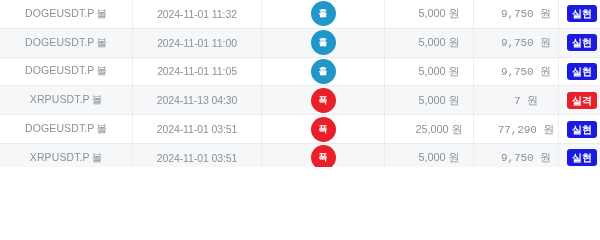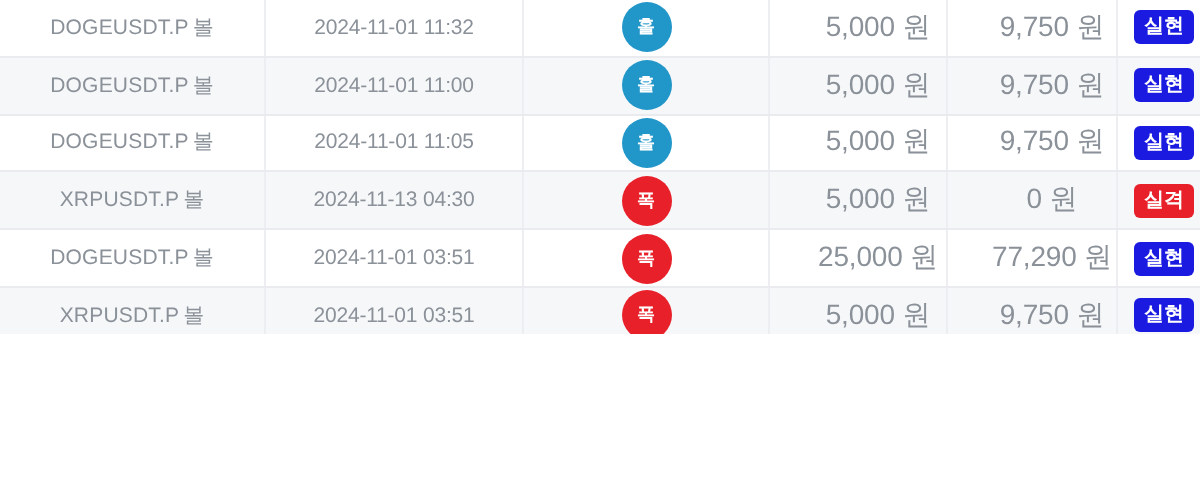--- a/index.html
+++ b/index.html
@@ -39,41 +39,41 @@
     overflow: visible;
     position: relative;
     height: 27.8px;
   }
   .cell:last-child { border-right: none; }
 
   .col-symbol  { width: 132px; text-align: center; }
   .col-time    { width: 128px; text-align: center; }
   .col-badge   { width: 122px; text-align: center; }
   .col-amount  { width: 88px;  text-align: center; }
-  .col-payout  { width: 84px;  text-align: center; }
+  .col-payout  { width: 84px;  text-align: center; font-family: Liberation Mono, monospace; }
   .col-action  { width: 46px;  text-align: center; }
 
   .symbol-text {
     color: #8b9199;
     font-size: 10.5px;
     letter-spacing: 0.1px;
   }
   .symbol-dir {
     color: #8b9199;
     font-size: 10.5px;
     margin-left: 2px;
   }
   .time-text {
     color: #8b9199;
     font-size: 10.5px;
     letter-spacing: -0.1px;
   }
   .money {
     color: #8b9199;
-    font-size: 14px;
+    font-size: 11px;
     letter-spacing: -0.1px;
     padding-left: 20px;
   }
 
   .badge-wrap {
     display: flex;
     align-items: center;
     justify-content: center;
     height: 27.8px;
   }
@@ -172,21 +172,21 @@
         </tr>
         <tr class="row even">
           <td class="cell col-symbol"><span class="symbol-text">XRPUSDT.P</span><span class="symbol-dir">볼</span></td>
           <td class="cell col-time"><span class="time-text">2024-11-13 04:30</span></td>
           <td class="cell col-badge">
             <div class="badge-wrap">
               <div class="badge lose">폭</div>
             </div>
           </td>
           <td class="cell col-amount"><span class="money">5,000 원</span></td>
-          <td class="cell col-payout"><span class="money">0 원</span></td>
+          <td class="cell col-payout"><span class="money">7 원</span></td>
           <td class="cell col-action">
             <div class="action-wrap">
               <button class="action-btn danger">실격</button>
             </div>
           </td>
         </tr>
         <tr class="row odd">
           <td class="cell col-symbol"><span class="symbol-text">DOGEUSDT.P</span><span class="symbol-dir">볼</span></td>
           <td class="cell col-time"><span class="time-text">2024-11-01 03:51</span></td>
           <td class="cell col-badge">

